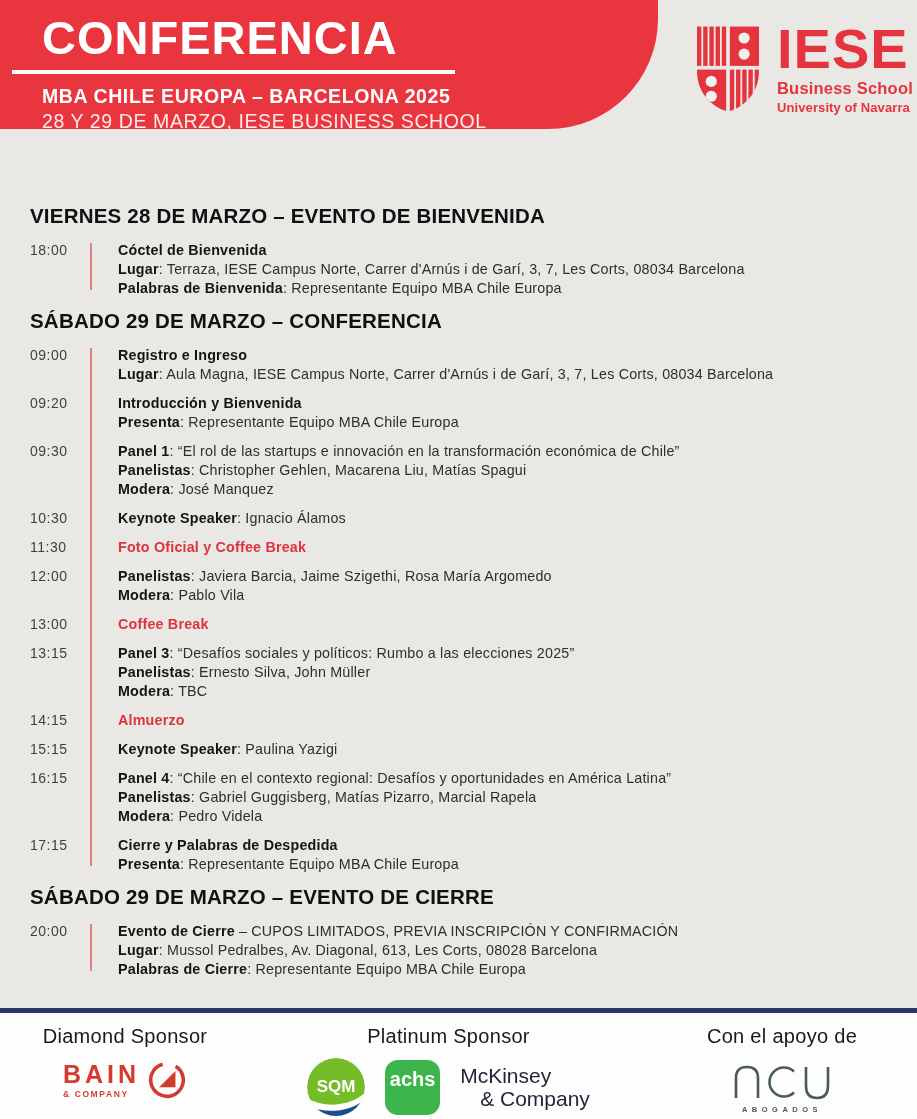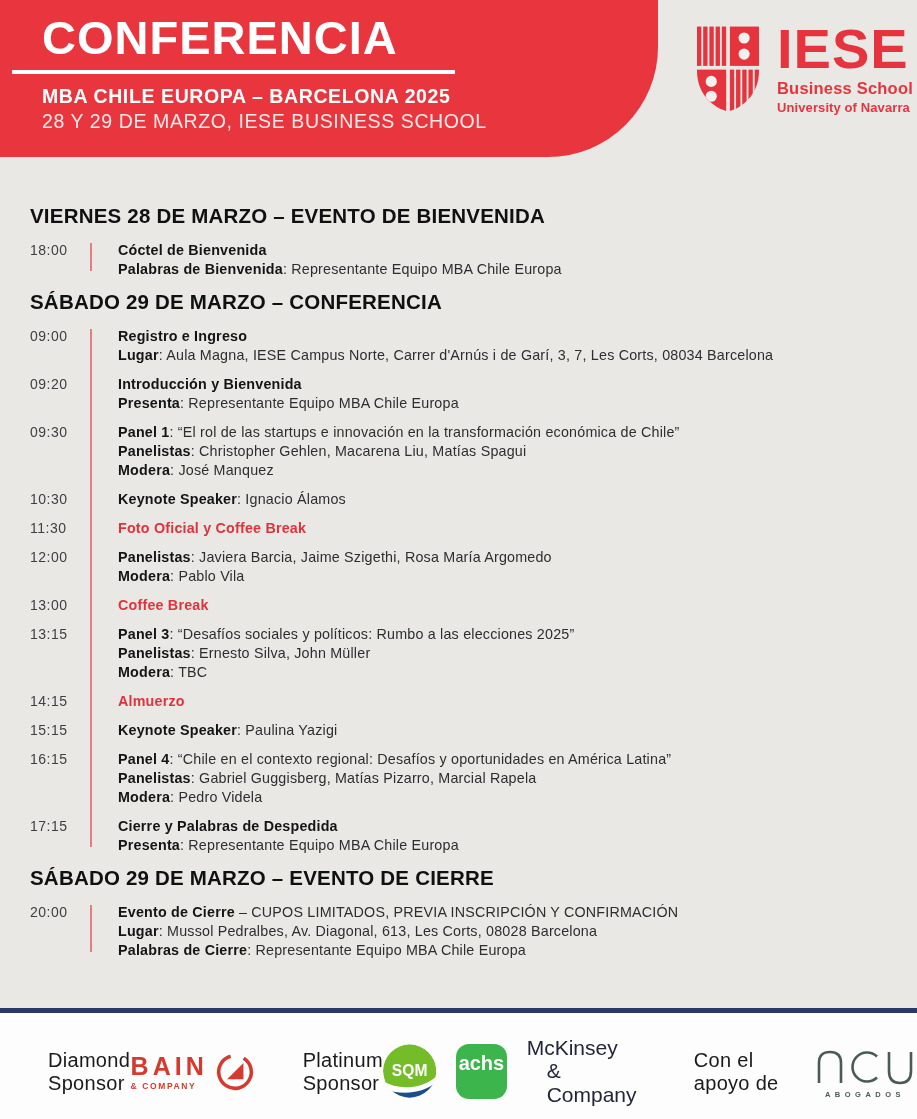--- a/index.html
+++ b/index.html
@@ -18,21 +18,21 @@
     --sqm-navy:#1c4d8e;
     --achs-green:#3cb54d;
     --mckinsey-ink:#232637;
     --acu-ink:#4a5a54;
   }
   html,body{margin:0;padding:0;}
   body{font-family:"Liberation Sans",sans-serif;}
   .page{position:relative;width:917px;height:1119px;background:var(--page-bg);overflow:hidden;}
 
   
-  .banner{position:absolute;left:0;top:0;width:658px;height:157px;background:var(--banner-red);
+  .banner{position:absolute;left:0;top:0;width:658px;height:129px;background:var(--banner-red);
           border-bottom-right-radius:110px;color:#fff;}
   .banner h1{margin:0;position:absolute;left:42px;top:10px;font-size:47px;font-weight:700;letter-spacing:1px;}
   .banner .underline{position:absolute;left:12px;top:70px;width:443px;height:4px;background:#fff;}
   .banner .sub1{position:absolute;left:42px;top:85px;font-size:19.5px;font-weight:700;letter-spacing:.6px;}
   .banner .sub2{position:absolute;left:42px;top:110px;font-size:19.5px;font-weight:400;letter-spacing:.6px;color:#ffe9e9;}
 
   .iese-logo{position:absolute;left:697px;top:26px;display:flex;align-items:flex-start;gap:18px;color:var(--iese-red);}
   .iese-logo .shield{flex:0 0 auto;}
   .iese-text .acronym{font-size:56px;font-weight:700;line-height:.82;letter-spacing:1px;}
   .iese-text .school{font-size:16.5px;font-weight:700;margin-top:7px;letter-spacing:.2px;}
@@ -47,21 +47,21 @@
   .events .bar{position:absolute;left:60px;top:2px;bottom:8px;width:2px;background:var(--timeline-red);}
   .event{display:flex;margin:0 0 10px 0;}
   .event .time{flex:0 0 60px;font-size:14px;color:var(--time-ink);letter-spacing:.5px;padding-top:1px;}
   .event .content{margin-left:28px;font-size:14.3px;line-height:19px;color:var(--ink);letter-spacing:.2px;}
   .event .content b{color:var(--ink-bold);}
   .event.red .content, .event.red .content b{color:var(--accent-red);}
 
   
   footer{position:absolute;left:0;bottom:0;width:917px;height:106px;background:var(--footer-bg);
          border-top:5px solid var(--footer-line-navy);display:flex;}
-  .f-col{display:flex;flex-direction:row;align-items:center;margin-left:48px;}
+  .f-col{display:flex;flex-direction:column;align-items:center;}
   .f-col .label{font-size:20px;color:#1a1a1a;margin-top:12px;letter-spacing:.3px;}
   .f-left{width:250px;}
   .f-mid{flex:1;}
   .f-right{width:270px;}
   .logo-row{display:flex;align-items:center;justify-content:center;gap:20px;margin-top:10px;}
 
   .bain{display:flex;align-items:center;gap:7px;margin-top:12px;}
   .bain-name{font-size:25px;font-weight:700;color:var(--bain-red);letter-spacing:4px;line-height:1;}
   .bain-sub{font-size:8.5px;font-weight:700;color:var(--bain-red);letter-spacing:1.6px;margin-top:2px;}
   .bain-ring{fill:none;stroke:var(--bain-red);stroke-width:3.4;}
@@ -135,20 +135,21 @@
   </div>
 
   <main id="agenda">
       <h2 class="section-title">VIERNES 28 DE MARZO – EVENTO DE BIENVENIDA</h2>
       <div class="events">
         <div class="bar"></div>
         <div class="event">
           <div class="time">18:00</div>
           <div class="content">
             <div class="line"><b>Cóctel de Bienvenida</b></div>
+            <div class="line"><b>Lugar</b><span>: Terraza, IESE Campus Norte, Carrer d'Arnús i de Garí, 3, 7, Les Corts, 08034 Barcelona</span></div>
             <div class="line"><b>Palabras de Bienvenida</b><span>: Representante Equipo MBA Chile Europa</span></div>
           </div>
         </div>
       </div>
       <h2 class="section-title">SÁBADO 29 DE MARZO – CONFERENCIA</h2>
       <div class="events">
         <div class="bar"></div>
         <div class="event">
           <div class="time">09:00</div>
           <div class="content">

